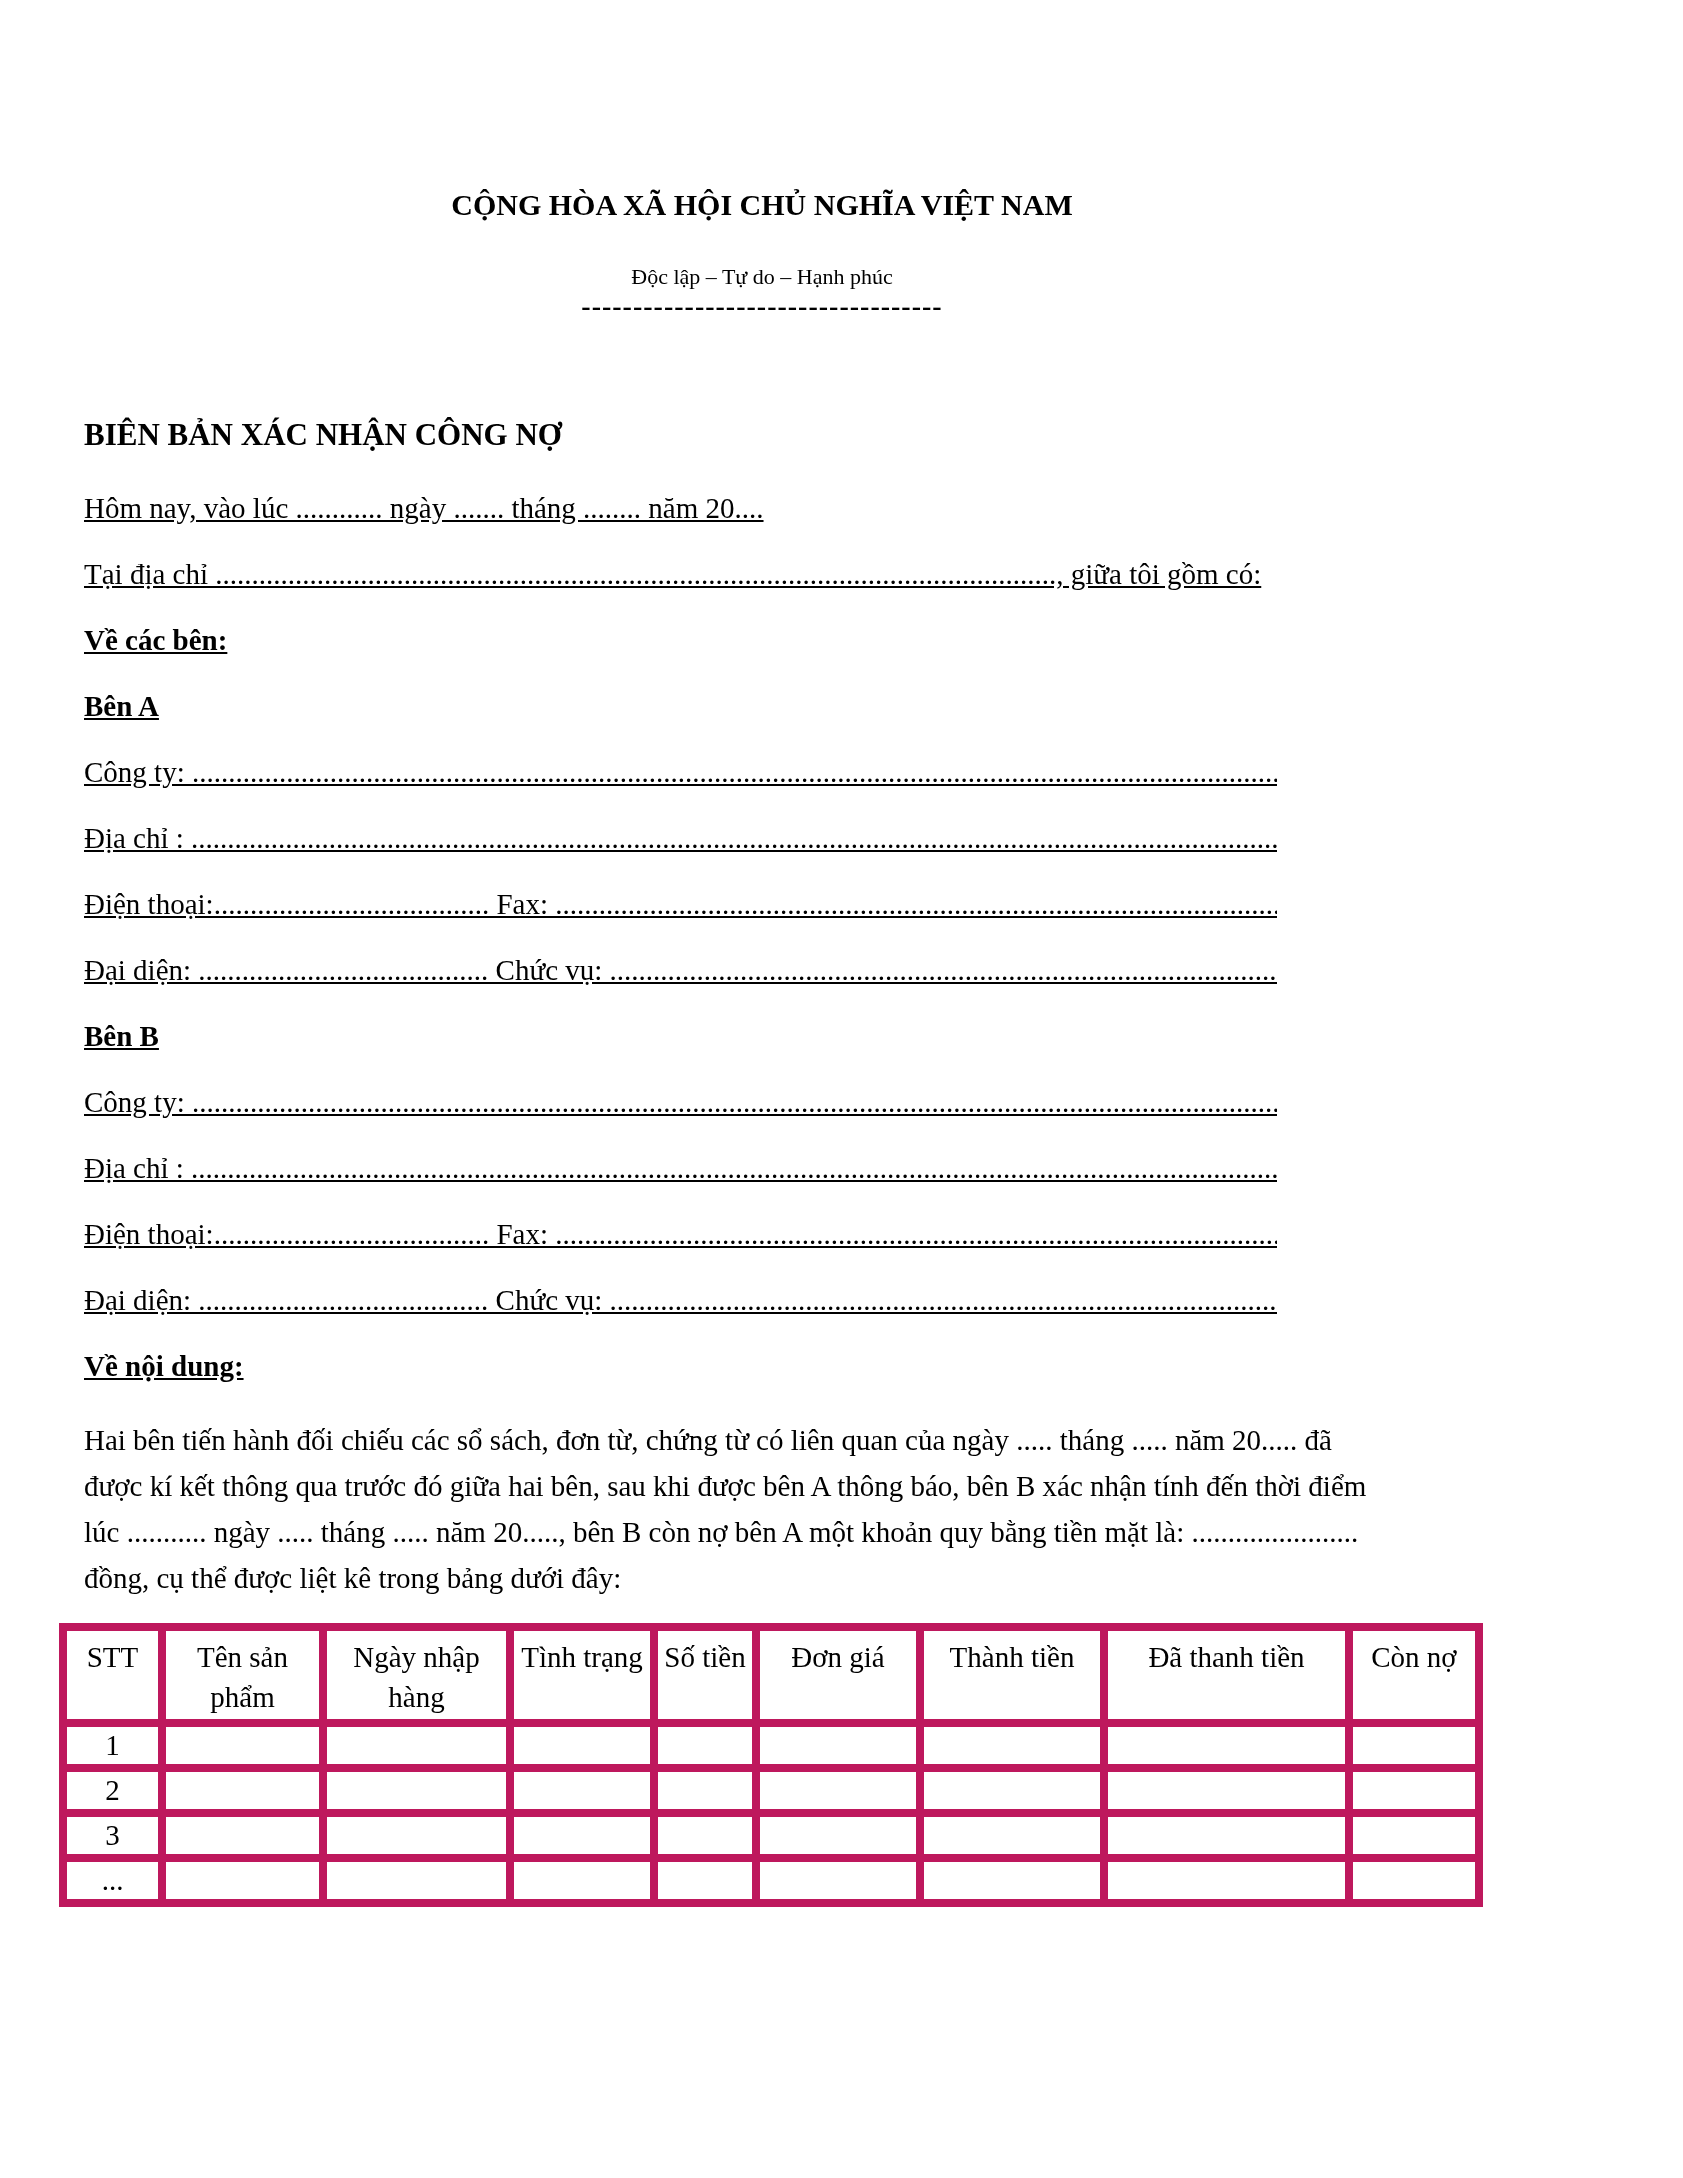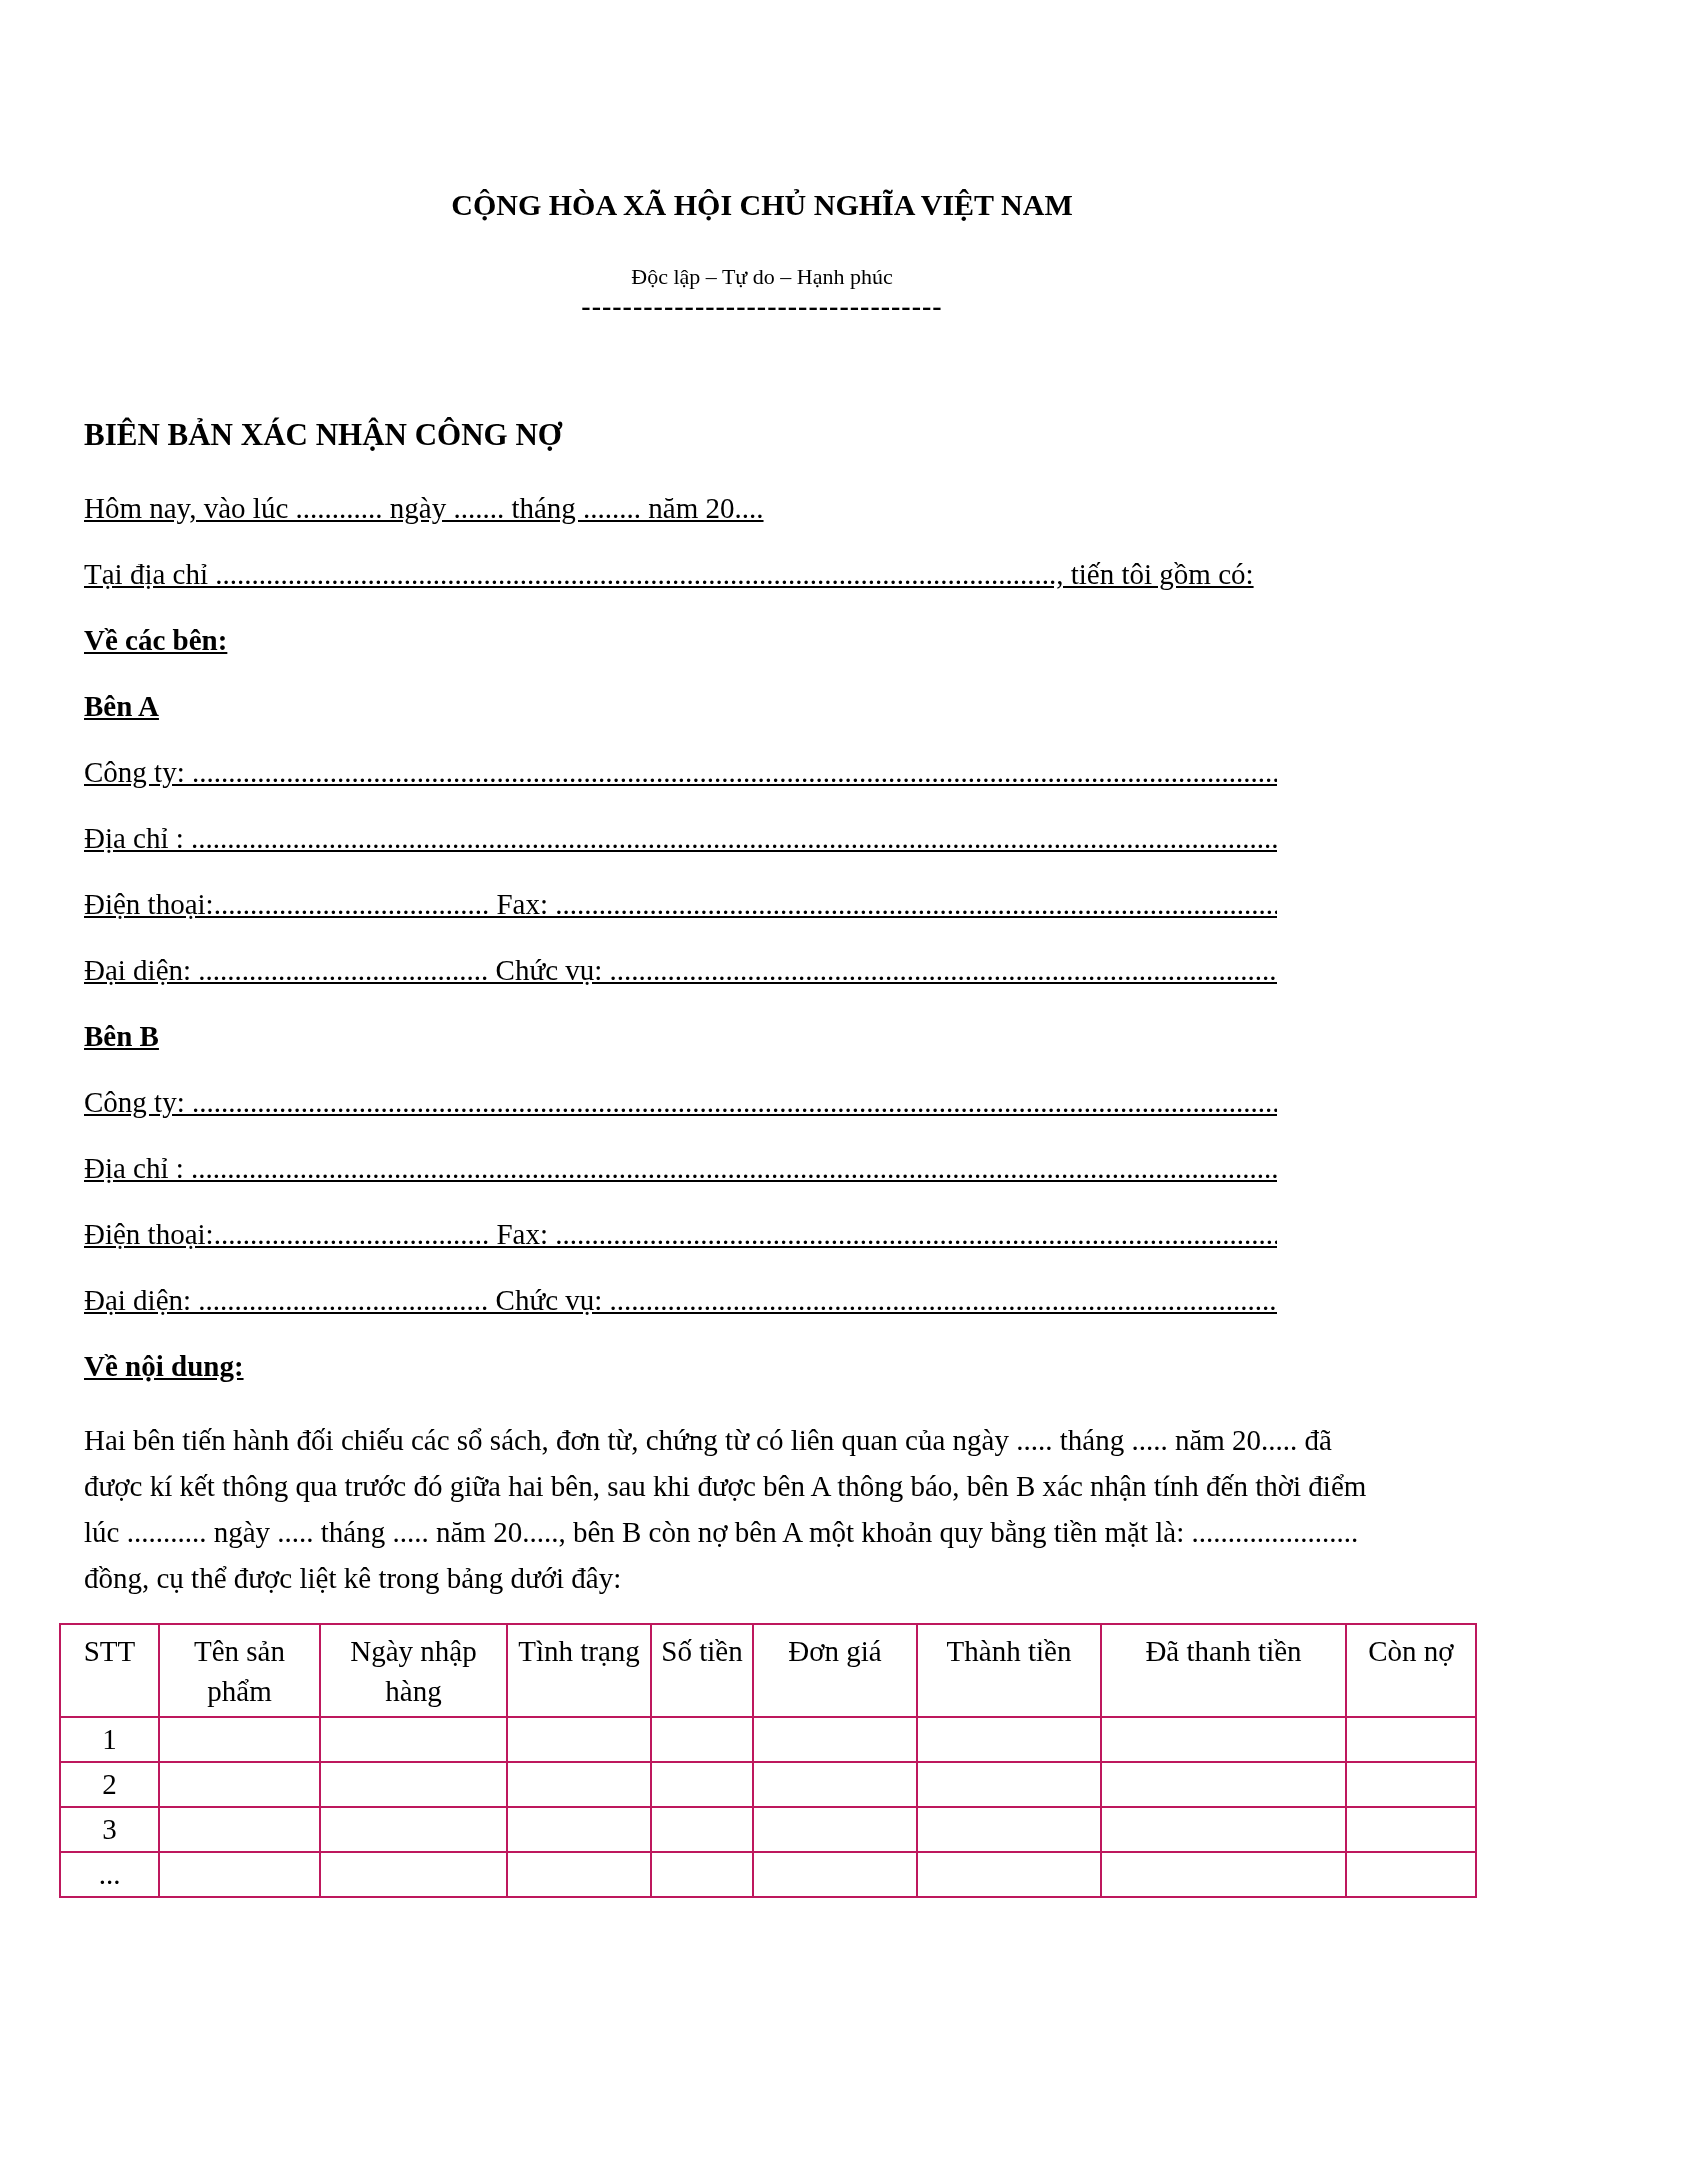--- a/index.html
+++ b/index.html
@@ -57,21 +57,21 @@
     text-align: left;
   }
   table.debt-table {
     border-collapse: collapse;
     table-layout: fixed;
     width: 1416px;
     margin-left: -25px;
   }
   table.debt-table th,
   table.debt-table td {
-    border: 2px solid #be185d;
+    border: 8px solid #be185d;
     font-size: 29px;
     text-align: center;
     padding: 2px 4px;
   }
   table.debt-table th {
     font-weight: normal;
     vertical-align: top;
     height: 93px;
     line-height: 40px;
     padding-top: 6px;
@@ -88,21 +88,21 @@
 
   <div class="header-block">
     <div class="national-title">CỘNG HÒA XÃ HỘI CHỦ NGHĨA VIỆT NAM</div>
     <div class="motto">Độc lập – Tự do – Hạnh phúc</div>
     <div class="divider">-----------------------------------</div>
   </div>
 
   <div class="doc-title">BIÊN BẢN XÁC NHẬN CÔNG NỢ</div>
 
   <p class="line">Hôm nay, vào lúc ............ ngày ....... tháng ........ năm 20....</p>
-  <p class="line">Tại địa chỉ ...................................................................................................................., tiến tôi gồm có:</p>
+  <p class="line">Tại địa chỉ ...................................................................................................................., giữa tôi gồm có:</p>
 
   <p class="line heading">Về các bên:</p>
 
   <p class="line heading">Bên A</p>
   <p class="line">Công ty: ................................................................................................................................................................................</p>
   <p class="line">Địa chỉ : ................................................................................................................................................................................</p>
   <p class="line">Điện thoại:...................................... Fax: ....................................................................................................................</p>
   <p class="line">Đại diện: ........................................ Chức vụ: ............................................................................................................</p>
 
   <p class="line heading">Bên B</p>

